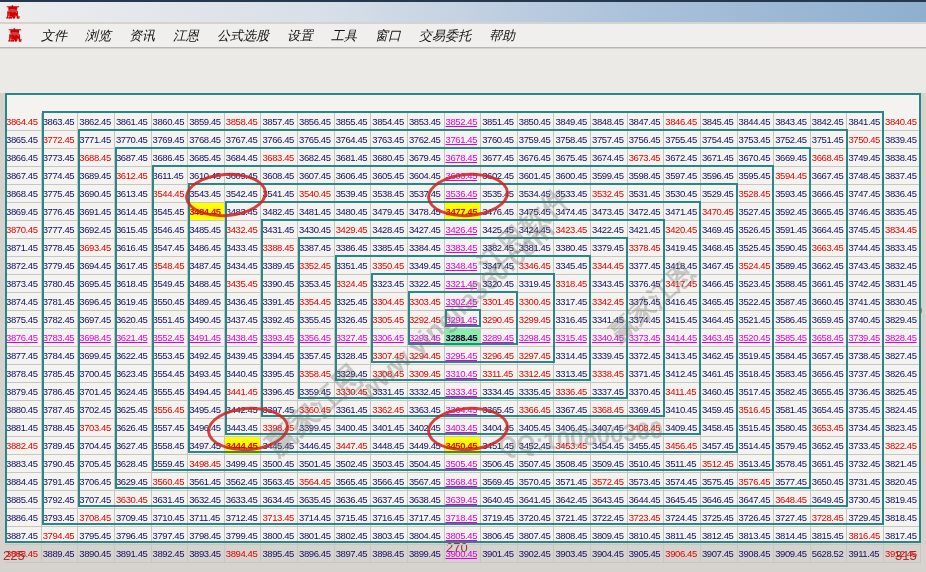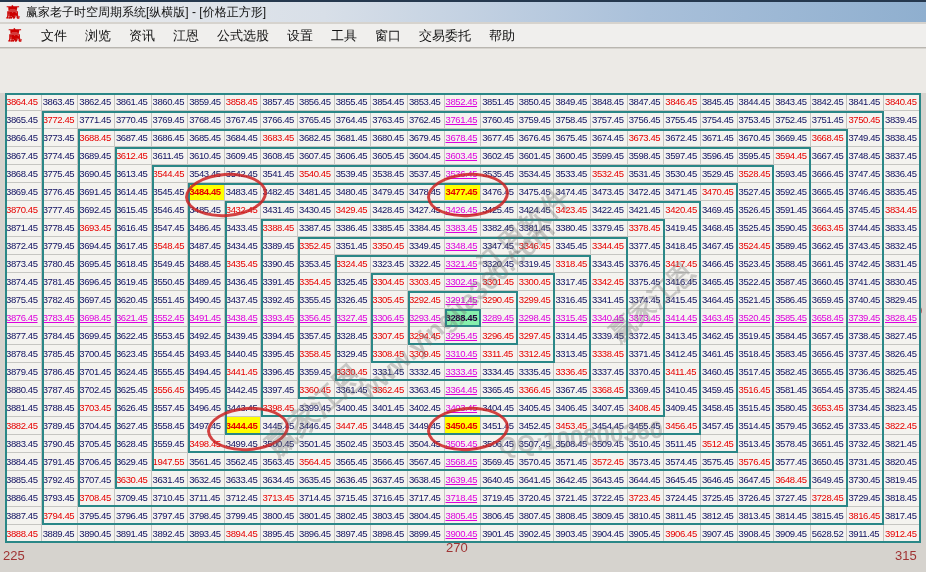--- a/index.html
+++ b/index.html
@@ -17,21 +17,21 @@
   }
   .titlebar .logo{color:#cc0000;font-weight:bold;font-size:14px;line-height:14px;}
   .titlebar .title{font-size:12px;color:#111;}
   
   .menubar{
     position:absolute;left:0;top:24px;width:926px;height:24px;
     background:#f0efed;border-bottom:1px solid #b9b6b0;
     display:flex;align-items:center;gap:0;padding-left:8px;box-sizing:border-box;
   }
   .menubar .logo{color:#cc0000;font-weight:bold;font-size:14px;margin-right:10px;}
-  .menu-item{font-size:13px;color:#111;padding:3px 9px;cursor:default;}
+  .menu-item{font-size:13px;color:#111;padding:3px 9px;cursor:default;font-style:italic;}
   
   .toolbar{
     position:absolute;left:0;top:49px;width:926px;height:44px;
     background:#eceae6;
   }
   .angle{position:absolute;color:#a03434;font-size:13px;}
   .lbl{position:absolute;color:#000080;font-size:14px;font-weight:bold;}
   .price-input{
     position:absolute;left:106px;top:62px;width:86px;height:18px;
     border:1px solid #7a7a7a;border-right-color:#fff;border-bottom-color:#fff;
@@ -61,21 +61,21 @@
     position:absolute;left:497px;top:58px;width:390px;
     color:#e400e4;font-size:23px;font-weight:bold;letter-spacing:1px;white-space:nowrap;
   }
   
   .gridwrap{
     position:absolute;left:5px;top:93px;width:916px;height:450px;
     background:#f4f3ef;
   }
   .grid{
     display:grid;grid-template-columns:repeat(25,36.64px);grid-auto-rows:18px;
-    width:820px;height:450px;
+    width:820px;height:450px;margin-top:20px;
   }
   .cell{
     border-right:1px solid #c6c6c2;border-bottom:1px solid #c6c6c2;
     box-sizing:border-box;overflow:hidden;white-space:nowrap;
     font-size:9.5px;line-height:17px;padding-left:1px;
     color:#101060;letter-spacing:-0.4px;
   }
   .cell.red{color:#e60000;}
   .cell.magenta{color:#dd00dd;text-decoration:underline;}
   .cell.yellow{background:#ffff00;color:#e60000;font-weight:bold;}
@@ -91,21 +91,20 @@
   .watermark{
     position:absolute;color:rgba(110,110,110,0.33);pointer-events:none;
     white-space:nowrap;font-weight:bold;
   }
 </style>
 </head>
 <body>
 
 <div class="titlebar">
   <span class="logo">赢</span>
-  <span class="title">赢家老子时空周期系统[纵横版] - [价格正方形]</span>
 </div>
 
 <div class="menubar">
   <span class="logo">赢</span>
   <span id="menu-items" style="display:flex">
       <span class="menu-item">文件</span>
       <span class="menu-item">浏览</span>
       <span class="menu-item">资讯</span>
       <span class="menu-item">江恩</span>
       <span class="menu-item">公式选股</span>
@@ -642,21 +641,21 @@
       <div class="cell red">3512.45</div>
       <div class="cell">3513.45</div>
       <div class="cell">3578.45</div>
       <div class="cell">3651.45</div>
       <div class="cell">3732.45</div>
       <div class="cell">3821.45</div>
       <div class="cell">3884.45</div>
       <div class="cell">3791.45</div>
       <div class="cell">3706.45</div>
       <div class="cell">3629.45</div>
-      <div class="cell red">1947.55</div>
+      <div class="cell red">3560.45</div>
       <div class="cell">3561.45</div>
       <div class="cell">3562.45</div>
       <div class="cell">3563.45</div>
       <div class="cell red">3564.45</div>
       <div class="cell">3565.45</div>
       <div class="cell">3566.45</div>
       <div class="cell">3567.45</div>
       <div class="cell magenta">3568.45</div>
       <div class="cell">3569.45</div>
       <div class="cell">3570.45</div>

